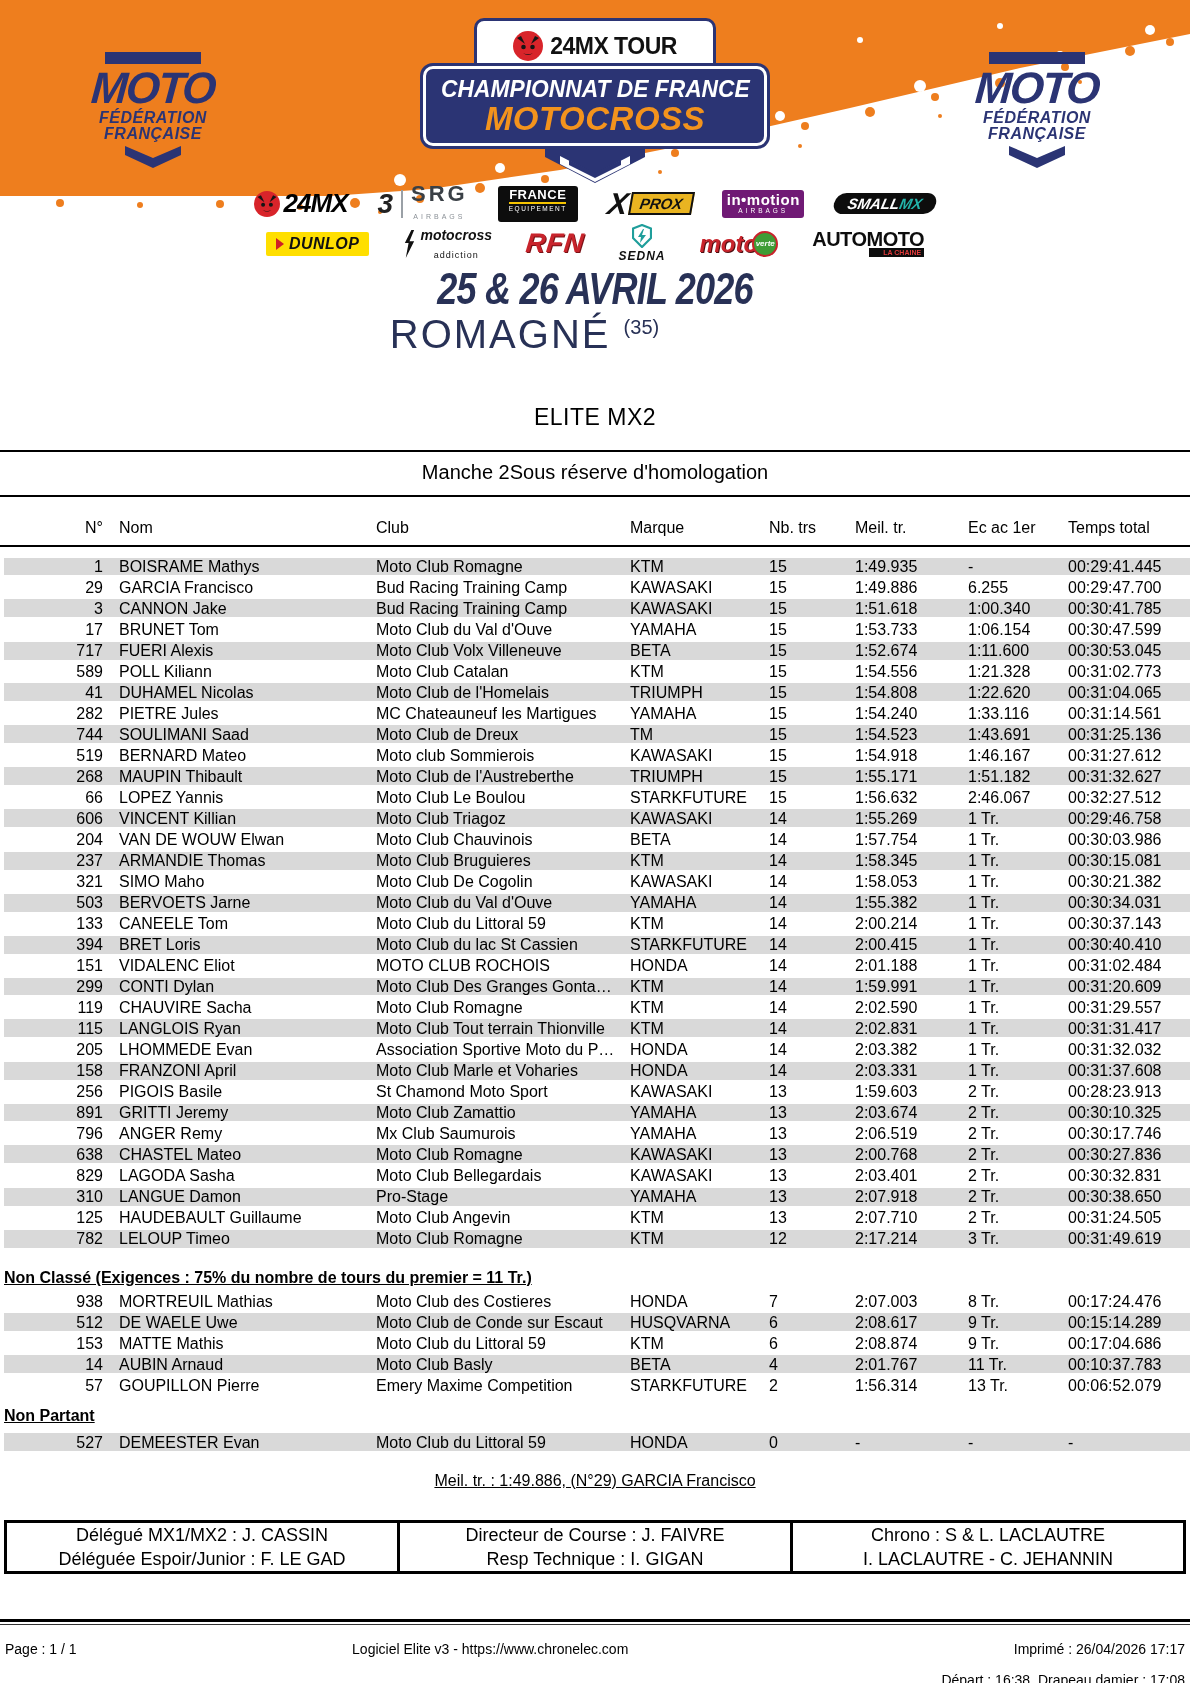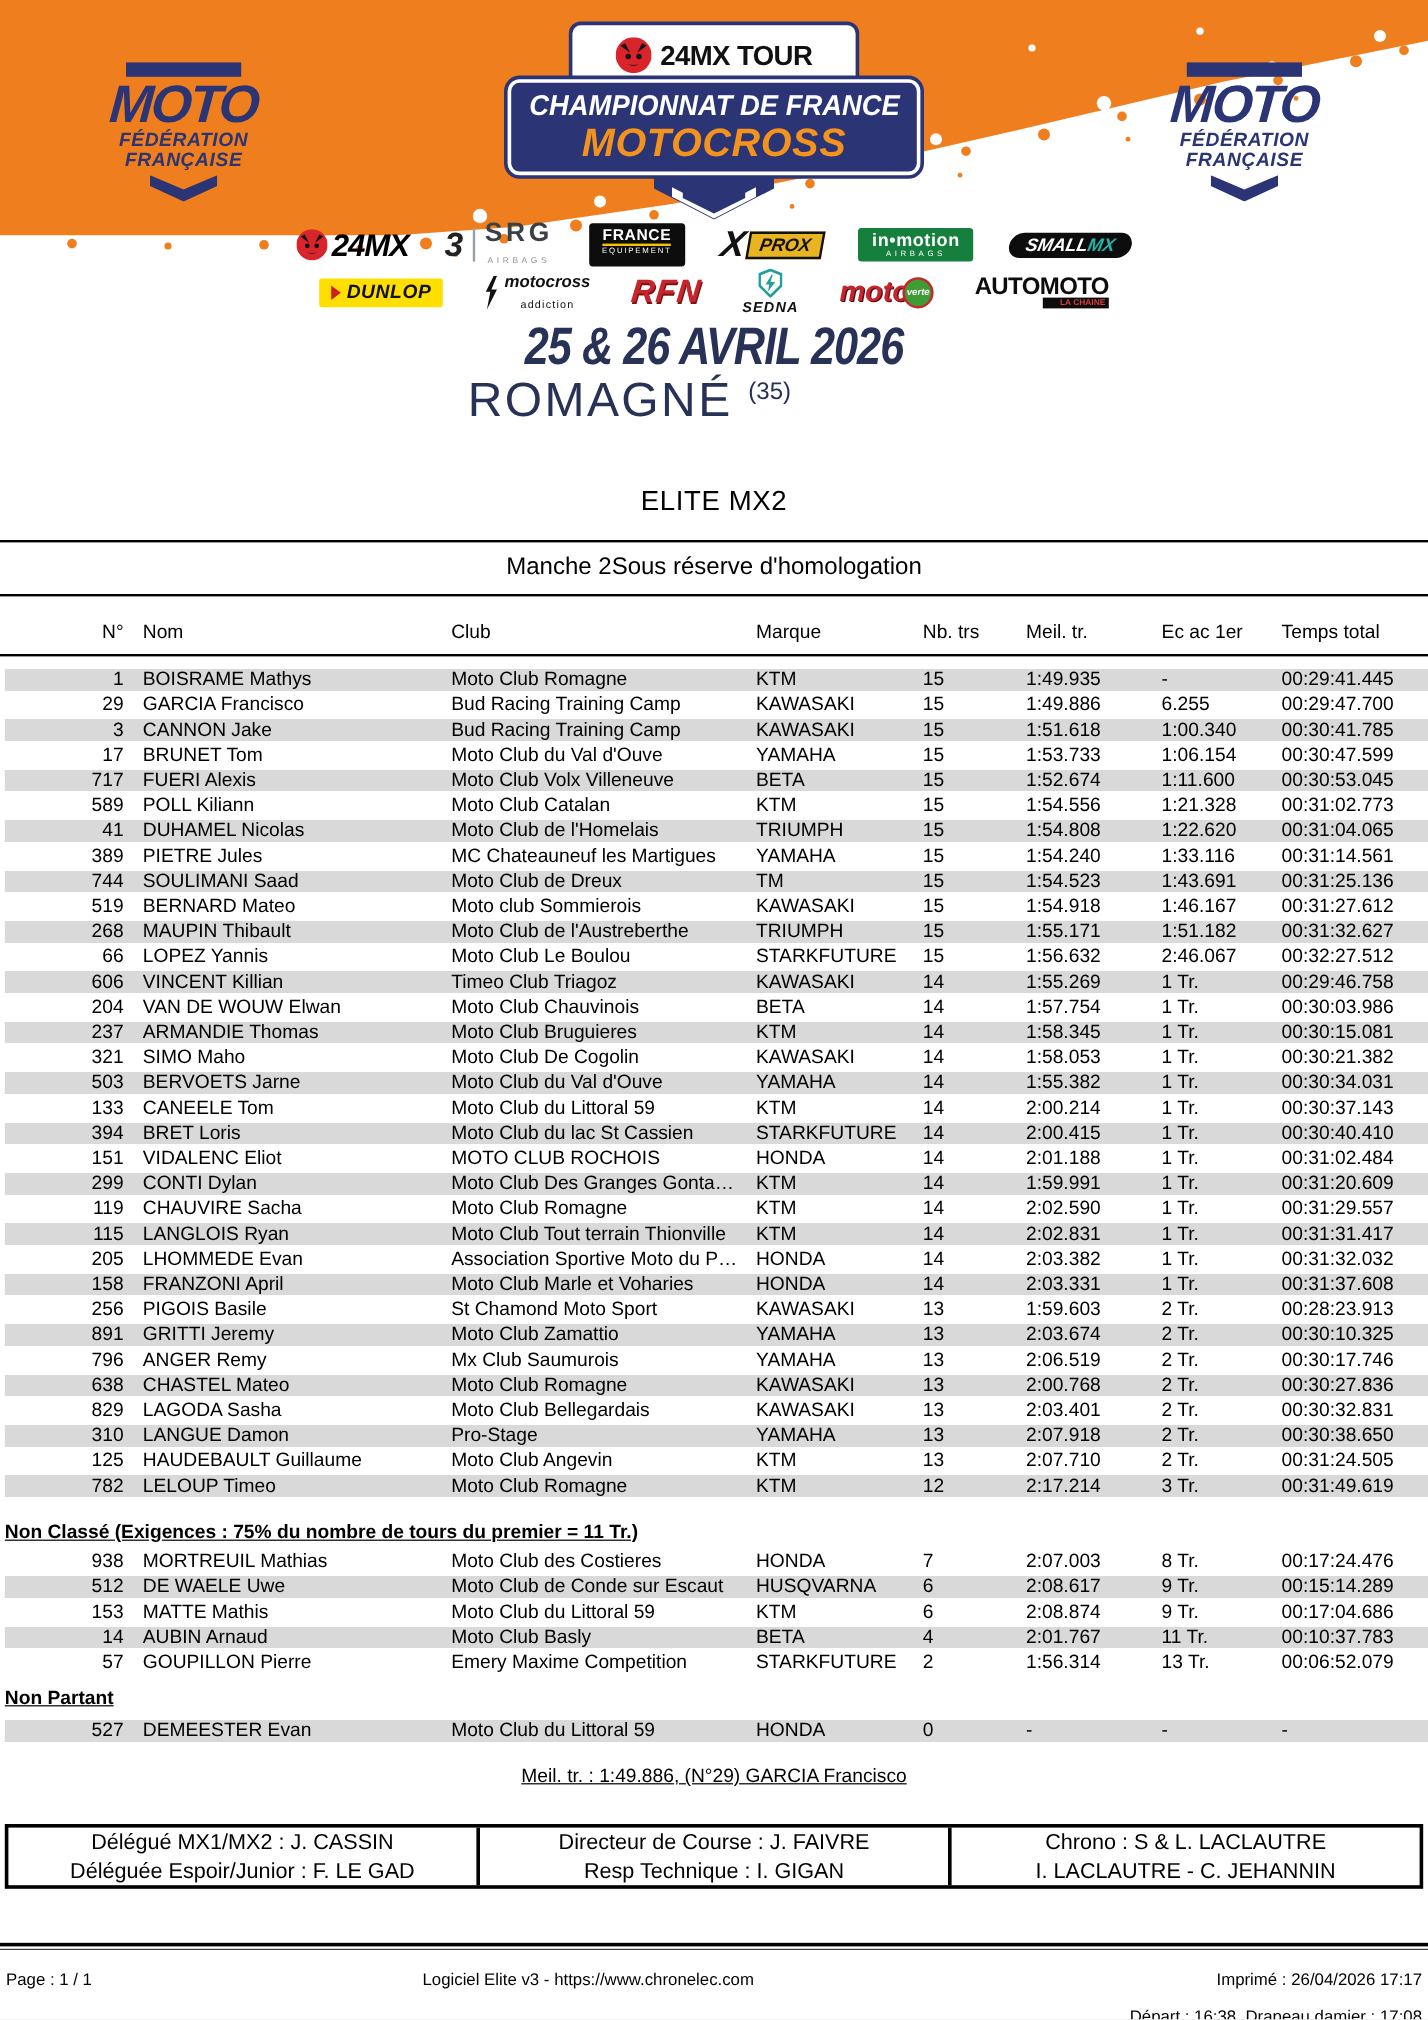--- a/index.html
+++ b/index.html
@@ -49,21 +49,21 @@
   .sp-srg .col { text-align:center; }
   .sp-srg .srg { font-size:22px; font-weight:bold; color:#3a4046; letter-spacing:3px; line-height:20px; }
   .sp-srg .air { font-size:7px; color:#8a9096; letter-spacing:3px; }
   .sp-feq { width:80px; height:36px; background:#0d0d0d; border-radius:3px; flex-direction:column; justify-content:center; text-align:center; display:flex; }
   .sp-feq .l1 { color:#fff; font-size:13px; font-weight:bold; letter-spacing:.5px; border-bottom:2px solid #f5c400; display:inline-block; margin:0 20px; line-height:14px;}
   .sp-feq .l2 { color:#fff; font-size:6.5px; letter-spacing:1.5px; margin-top:1px; }
   .sp-feq .l3 { margin:2px 6px 0 6px; height:5px; background:repeating-linear-gradient(90deg,#fff 0 4px,#777 4px 6px); border-radius:1px; }
   .sp-prox { gap:2px; }
   .sp-prox .x { font-size:30px; font-weight:bold; font-style:italic; color:#111; transform:skewX(-10deg); }
   .sp-prox .box { background:#e9b421; border:2px solid #111; transform:skewX(-10deg); padding:1px 8px; font-size:15px; font-weight:bold; font-style:italic; color:#111; }
-  .sp-inm { width:96px; height:28px; background:#15803d; border-radius:3px; flex-direction:column; justify-content:center; text-align:center; display:flex; }
+  .sp-inm { width:82px; height:28px; background:#701a75; border-radius:3px; flex-direction:column; justify-content:center; text-align:center; display:flex; }
   .sp-inm .l1 { color:#fff; font-size:15px; font-weight:bold; letter-spacing:.5px; line-height:14px; }
   .sp-inm .l2 { color:#fff; font-size:6.5px; letter-spacing:3px; }
   .sp-small { background:#0d0d0d; border-radius:11px; padding:2px 14px; transform:skewX(-12deg); }
   .sp-small .a { color:#fff; font-size:15px; font-weight:bold; font-style:italic; }
   .sp-small .b { color:#23b3a9; font-size:15px; font-weight:bold; font-style:italic; }
   .sp-dun { background:#ffdf00; padding:3px 10px; border-radius:2px; gap:5px; }
   .sp-dun .arr { width:0; height:0; border-left:8px solid #cf1f25; border-top:6px solid transparent; border-bottom:6px solid transparent; }
   .sp-dun b { font-size:16px; font-style:italic; color:#111; letter-spacing:.5px; }
   .sp-mxa { gap:4px; }
   .sp-mxa .col { text-align:center; }
@@ -377,21 +377,21 @@
         <span class="c c2">DUHAMEL Nicolas</span>
         <span class="c c3">Moto Club de l'Homelais</span>
         <span class="c c4">TRIUMPH</span>
         <span class="c c5">15</span>
         <span class="c c6">1:54.808</span>
         <span class="c c7">1:22.620</span>
         <span class="c c8">00:31:04.065</span>
       </div>
       <div class="trow tgrid">
         <span class="c c0">8</span>
-        <span class="c c1">389</span>
+        <span class="c c1">282</span>
         <span class="c c2">PIETRE Jules</span>
         <span class="c c3">MC Chateauneuf les Martigues</span>
         <span class="c c4">YAMAHA</span>
         <span class="c c5">15</span>
         <span class="c c6">1:54.240</span>
         <span class="c c7">1:33.116</span>
         <span class="c c8">00:31:14.561</span>
       </div>
       <div class="trow tgrid gray">
         <span class="c c0">9</span>
@@ -434,21 +434,21 @@
         <span class="c c4">STARKFUTURE</span>
         <span class="c c5">15</span>
         <span class="c c6">1:56.632</span>
         <span class="c c7">2:46.067</span>
         <span class="c c8">00:32:27.512</span>
       </div>
       <div class="trow tgrid gray">
         <span class="c c0">13</span>
         <span class="c c1">606</span>
         <span class="c c2">VINCENT Killian</span>
-        <span class="c c3">Timeo Club Triagoz</span>
+        <span class="c c3">Moto Club Triagoz</span>
         <span class="c c4">KAWASAKI</span>
         <span class="c c5">14</span>
         <span class="c c6">1:55.269</span>
         <span class="c c7">1 Tr.</span>
         <span class="c c8">00:29:46.758</span>
       </div>
       <div class="trow tgrid">
         <span class="c c0">14</span>
         <span class="c c1">204</span>
         <span class="c c2">VAN DE WOUW Elwan</span>

